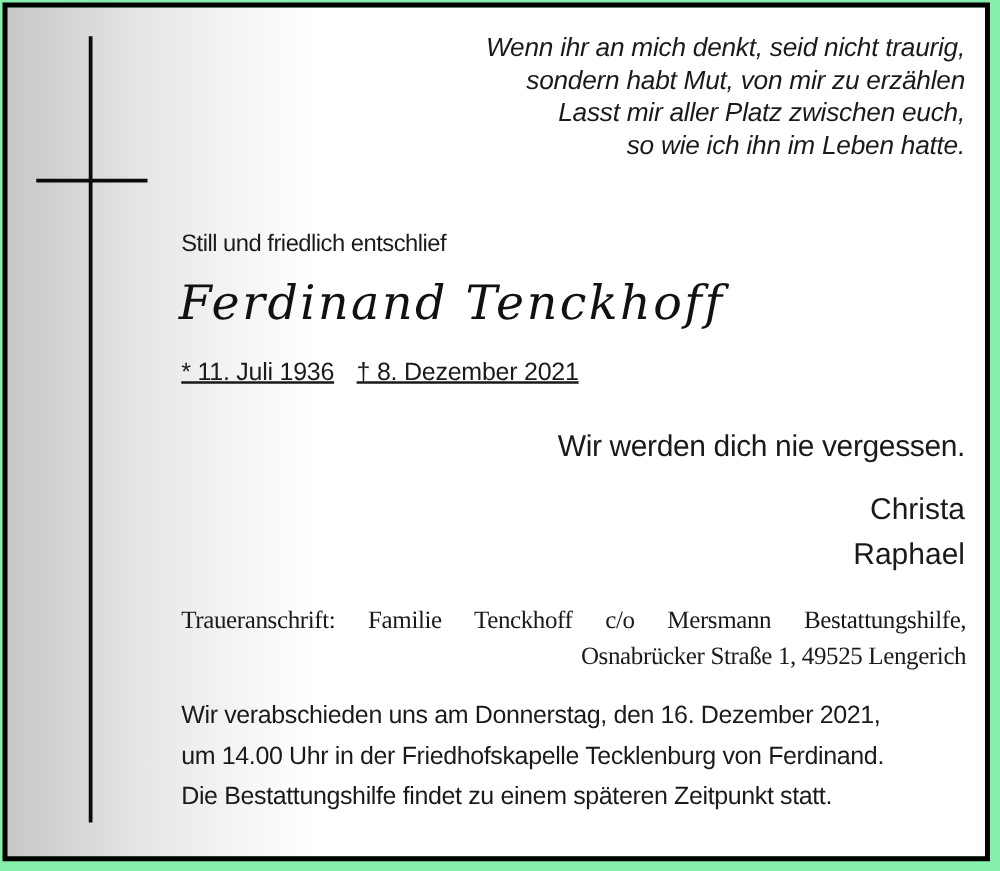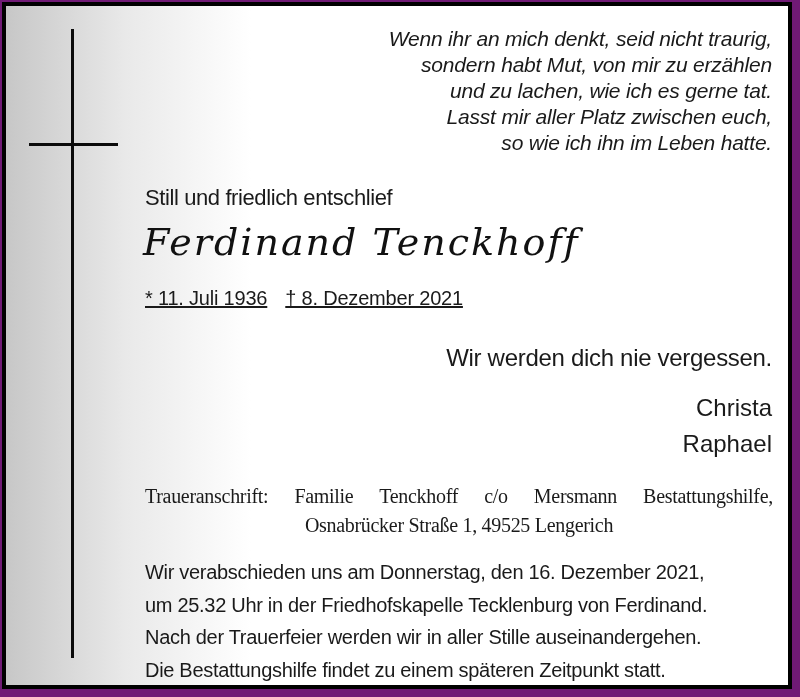--- a/index.html
+++ b/index.html
@@ -7,21 +7,21 @@
     padding: 0;
     background: #ffffff;
     width: 800px;
     height: 697px;
     font-family: "Liberation Sans", sans-serif;
   }
   .page {
     position: relative;
     width: 800px;
     height: 697px;
-    background: #701a75;
+    background: #86efac;
     overflow: hidden;
   }
   .frame {
     position: absolute;
     left: 2px;
     top: 2px;
     width: 790px;
     height: 687px;
     box-sizing: border-box;
     border: 4px solid #000000;
@@ -52,21 +52,21 @@
     font-style: italic;
     font-size: 21px;
     line-height: 26px;
     color: #1a1a1a;
     letter-spacing: -0.2px;
   }
   .intro {
     position: absolute;
     left: 139px;
     top: 179px;
-    font-size: 22px;
+    font-size: 19px;
     color: #1a1a1a;
     letter-spacing: -0.4px;
   }
   .name {
     position: absolute;
     left: 137px;
     top: 214px;
     font-family: "DejaVu Serif", serif;
     font-style: italic;
     font-size: 38px;
@@ -112,21 +112,21 @@
     line-height: 29px;
     color: #1a1a1a;
     letter-spacing: -0.3px;
     font-family: Liberation Serif, serif;
   }
   .address .addr1 {
     text-align: justify;
     text-align-last: justify;
   }
   .address .addr2 {
-    text-align: center;
+    text-align: right;
   }
   .farewell {
     position: absolute;
     left: 139px;
     top: 550px;
     width: 640px;
     font-size: 20px;
     line-height: 32.5px;
     color: #1a1a1a;
     letter-spacing: -0.3px;
@@ -139,21 +139,20 @@
   <div class="frame">
 
     <div>
       <div class="cross-v"></div>
       <div class="cross-h"></div>
     </div>
 
     <div class="poem">
       <div class="poem-line">Wenn ihr an mich denkt, seid nicht traurig,</div>
       <div class="poem-line">sondern habt Mut, von mir zu erzählen</div>
-      <div class="poem-line">und zu lachen, wie ich es gerne tat.</div>
       <div class="poem-line">Lasst mir aller Platz zwischen euch,</div>
       <div class="poem-line">so wie ich ihn im Leben hatte.</div>
     </div>
 
     <div class="intro">Still und friedlich entschlief</div>
 
     <div class="name">Ferdinand Tenckhoff</div>
 
     <div class="dates">
       <span>* 11. Juli 1936</span><span class="death">† 8. Dezember 2021</span>
@@ -166,19 +165,18 @@
       <div>Raphael</div>
     </div>
 
     <div class="address">
       <div class="addr1">Traueranschrift: Familie Tenckhoff c/o Mersmann Bestattungshilfe,</div>
       <div class="addr2">Osnabrücker Straße 1, 49525 Lengerich</div>
     </div>
 
     <div class="farewell">
       <div>Wir verabschieden uns am Donnerstag, den 16. Dezember 2021,</div>
-      <div>um 25.32 Uhr in der Friedhofskapelle Tecklenburg von Ferdinand.</div>
-      <div>Nach der Trauerfeier werden wir in aller Stille auseinandergehen.</div>
+      <div>um 14.00 Uhr in der Friedhofskapelle Tecklenburg von Ferdinand.</div>
       <div>Die Bestattungshilfe findet zu einem späteren Zeitpunkt statt.</div>
     </div>
 
   </div>
 </div>
 
 </body></html>

